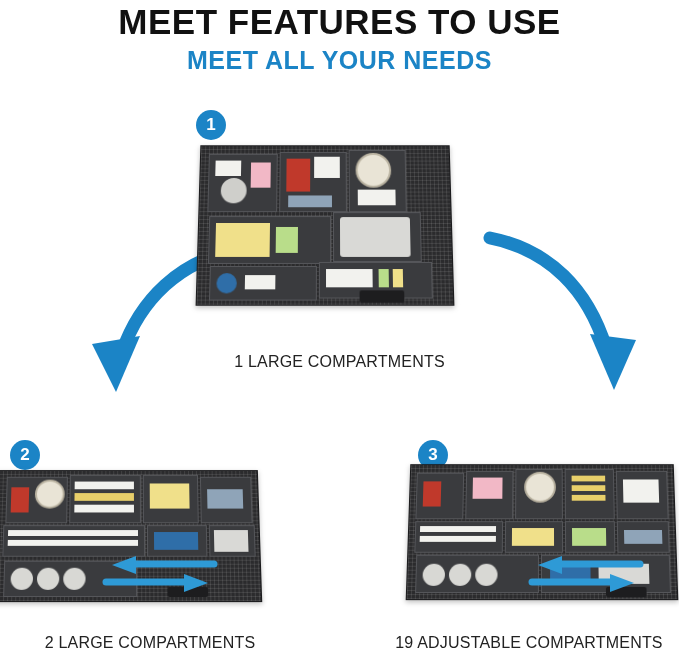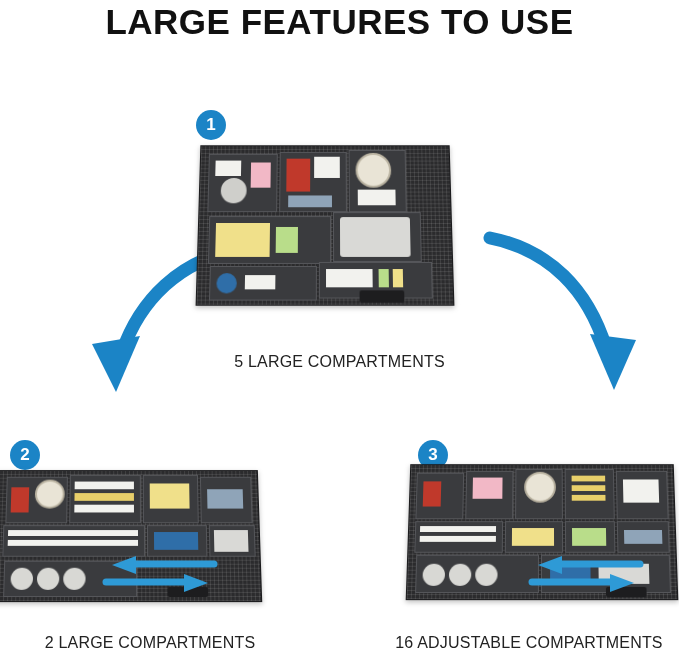--- a/index.html
+++ b/index.html
@@ -119,21 +119,22 @@
     background: #1d1d1f;
     border-radius: 2px;
   }
   .glow-arrow { position: absolute; }
 </style>
 </head>
 <body>
 
 <div class="stage">
 
-  <div class="headline">LARGE FEATURES TO USE</div>
+  <div class="headline">MEET FEATURES TO USE</div>
+  <div class="subhead">MEET ALL YOUR NEEDS</div>
 
   <svg class="arrow-svg" style="left:70px; top:240px;" width="180" height="160" viewBox="0 0 180 160">
     <path d="M168 10 C 110 20, 70 60, 52 112" stroke="#1b84c6" stroke-width="13" fill="none" stroke-linecap="round"></path>
     <path d="M70 96 L 46 152 L 22 104 Z" fill="#1b84c6"></path>
   </svg>
 
   <svg class="arrow-svg" style="left:480px; top:228px;" width="180" height="170" viewBox="0 0 180 170">
     <path d="M10 10 C 70 22, 108 62, 126 120" stroke="#1b84c6" stroke-width="13" fill="none" stroke-linecap="round"></path>
     <path d="M110 106 L 134 162 L 156 112 Z" fill="#1b84c6"></path>
   </svg>
@@ -174,21 +175,21 @@
     </div>
     <div class="cell" style="left:120px; top:118px; width:110px; height:34px;">
       <div class="item paper-w" style="left:6px; top:6px; width:46px; height:18px;"></div>
       <div class="item sticky-g" style="left:58px; top:6px; width:10px; height:18px;"></div>
       <div class="item sticky-y" style="left:72px; top:6px; width:10px; height:18px;"></div>
     </div>
 
     <div class="drawer-handle" style="left:160px; top:146px; width:44px; height:12px;"></div>
   </div>
 
-  <div class="caption" id="cap1">5 LARGE COMPARTMENTS</div>
+  <div class="caption" id="cap1">1 LARGE COMPARTMENTS</div>
 
   <div class="organizer" style="left:-4px; top:468px; width:262px; height:132px; transform: perspective(700px) rotateX(10deg);">
     <div class="mesh"></div>
 
     <div class="cell" style="left:8px; top:6px; width:60px; height:46px;">
       <div class="item clock" style="left:28px; top:2px; width:26px; height:26px;"></div>
       <div class="item redbox" style="left:4px; top:10px; width:18px; height:26px;"></div>
     </div>
     <div class="cell" style="left:72px; top:4px; width:70px; height:48px;">
       <div class="item paper-w" style="left:4px; top:6px; width:60px; height:8px;"></div>
@@ -277,15 +278,15 @@
     <div class="drawer-handle" style="left:196px; top:124px; width:40px; height:10px;"></div>
   </div>
 
   <svg class="glow-arrow" style="left:522px; top:556px;" width="128" height="36" viewBox="0 0 128 36">
     <path d="M118 8 L 34 8" stroke="#2e9ad6" stroke-width="7" fill="none" stroke-linecap="round"></path>
     <path d="M40 0 L 16 9 L 40 18 Z" fill="#2e9ad6"></path>
     <path d="M10 26 L 94 26" stroke="#2e9ad6" stroke-width="7" fill="none" stroke-linecap="round"></path>
     <path d="M88 18 L 112 27 L 88 36 Z" fill="#2e9ad6"></path>
   </svg>
 
-  <div class="caption" id="cap3">16 ADJUSTABLE COMPARTMENTS</div>
+  <div class="caption" id="cap3">19 ADJUSTABLE COMPARTMENTS</div>
 
 </div>
 
 </body></html>

